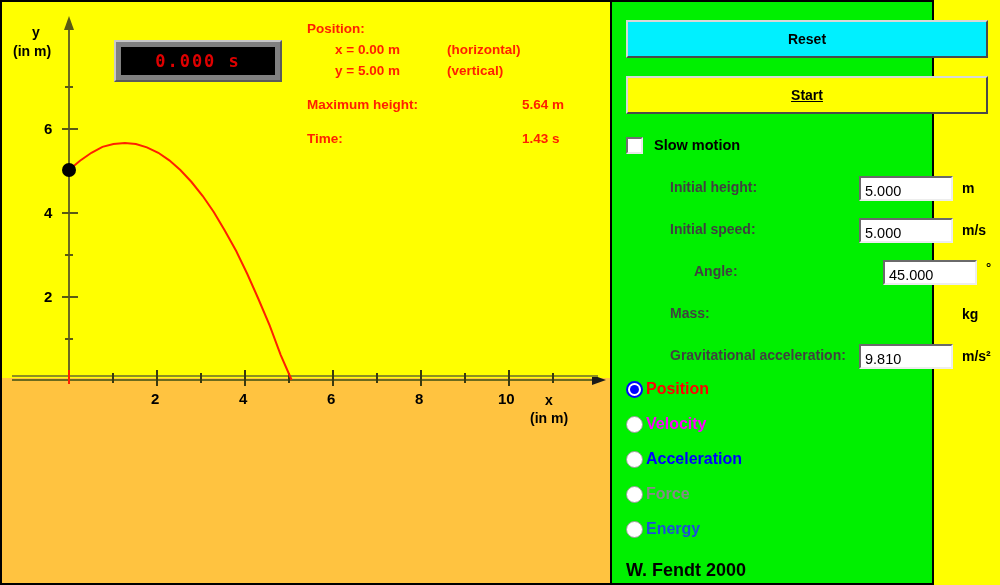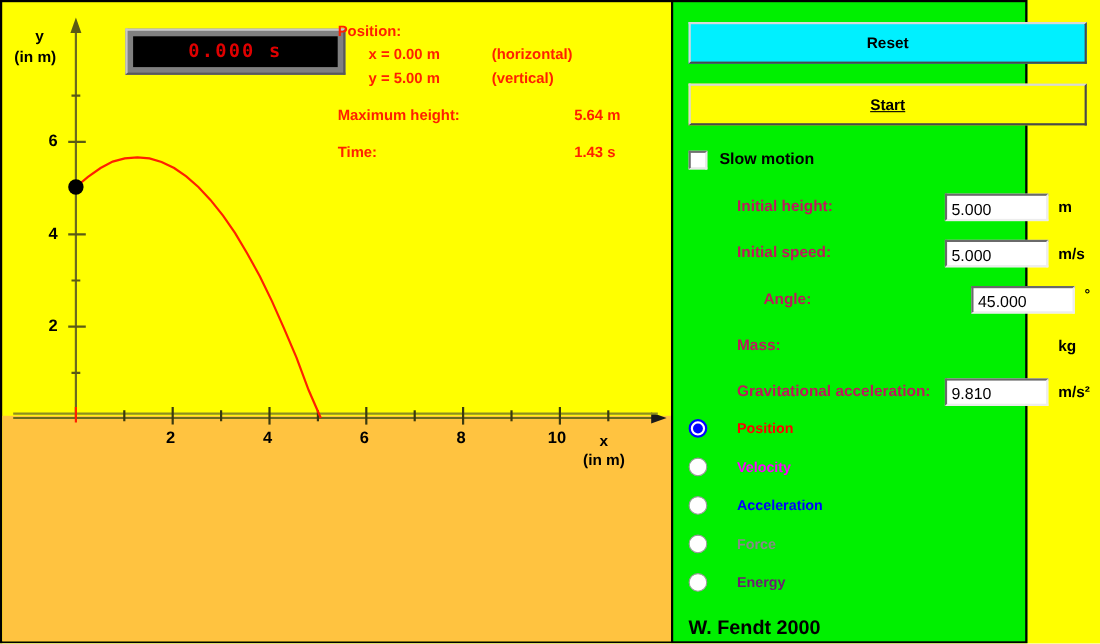--- a/index.html
+++ b/index.html
@@ -37,22 +37,22 @@
     background: #ffc340;
   }
   #sim-svg {
     position: absolute;
     left: 0; top: 0;
   }
 
   
   #timer {
     position: absolute;
-    left: 112px; top: 24px;
-    width: 200px; height: 42px;
+    left: 112px; top: 38px;
+    width: 168px; height: 42px;
     background: #808080;
     border: 2px solid #c8c8c8;
     border-right-color: #5a5a5a;
     border-bottom-color: #5a5a5a;
     box-sizing: border-box;
     padding: 5px;
   }
   #timer-screen {
     width: 100%; height: 100%;
     background: #000000;
@@ -158,21 +158,21 @@
     position: absolute;
     left: 14px;
     width: 362px;
     height: 26px;
   }
   .field-label {
     position: absolute;
     left: 0; top: 3px;
     font-size: 14px;
     font-weight: bold;
-    color: #be185d;
+    color: #404040;
     white-space: nowrap;
     padding-left: 44px;
   }
   .field-input {
     position: absolute;
     top: 0;
     left: 233px;
     width: 94px;
     height: 25px;
     background: #ffffff;
@@ -224,22 +224,22 @@
     border-radius: 50%;
     background: #0000ff;
   }
   .radio.selected {
     border: 2px solid #0000ff;
   }
   .radio.selected::after {
     left: 2px; top: 2px;
   }
   .radio-label {
-    margin-left: 27px;
-    font-size: 13px;
+    margin-left: 3px;
+    font-size: 16px;
     font-weight: bold;
     white-space: nowrap;
   }
   #credit {
     position: absolute;
     left: 14px; top: 558px;
     font-size: 18px;
     font-weight: bold;
     color: #000;
   }
@@ -387,18 +387,18 @@
     <div class="radio-row" style="top:446px;">
       <span class="radio"></span>
       <span class="radio-label" style="color:#0000ff;">Acceleration</span>
     </div>
     <div class="radio-row" style="top:481px;">
       <span class="radio"></span>
       <span class="radio-label" style="color:#888888;">Force</span>
     </div>
     <div class="radio-row" style="top:516px;">
       <span class="radio"></span>
-      <span class="radio-label" style="color:#701a75;">Energy</span>
+      <span class="radio-label" style="color:#1d4ed8;">Energy</span>
     </div>
 
     <div id="credit">W. Fendt 2000</div>
   </div>
 </div>
 
 </body></html>

